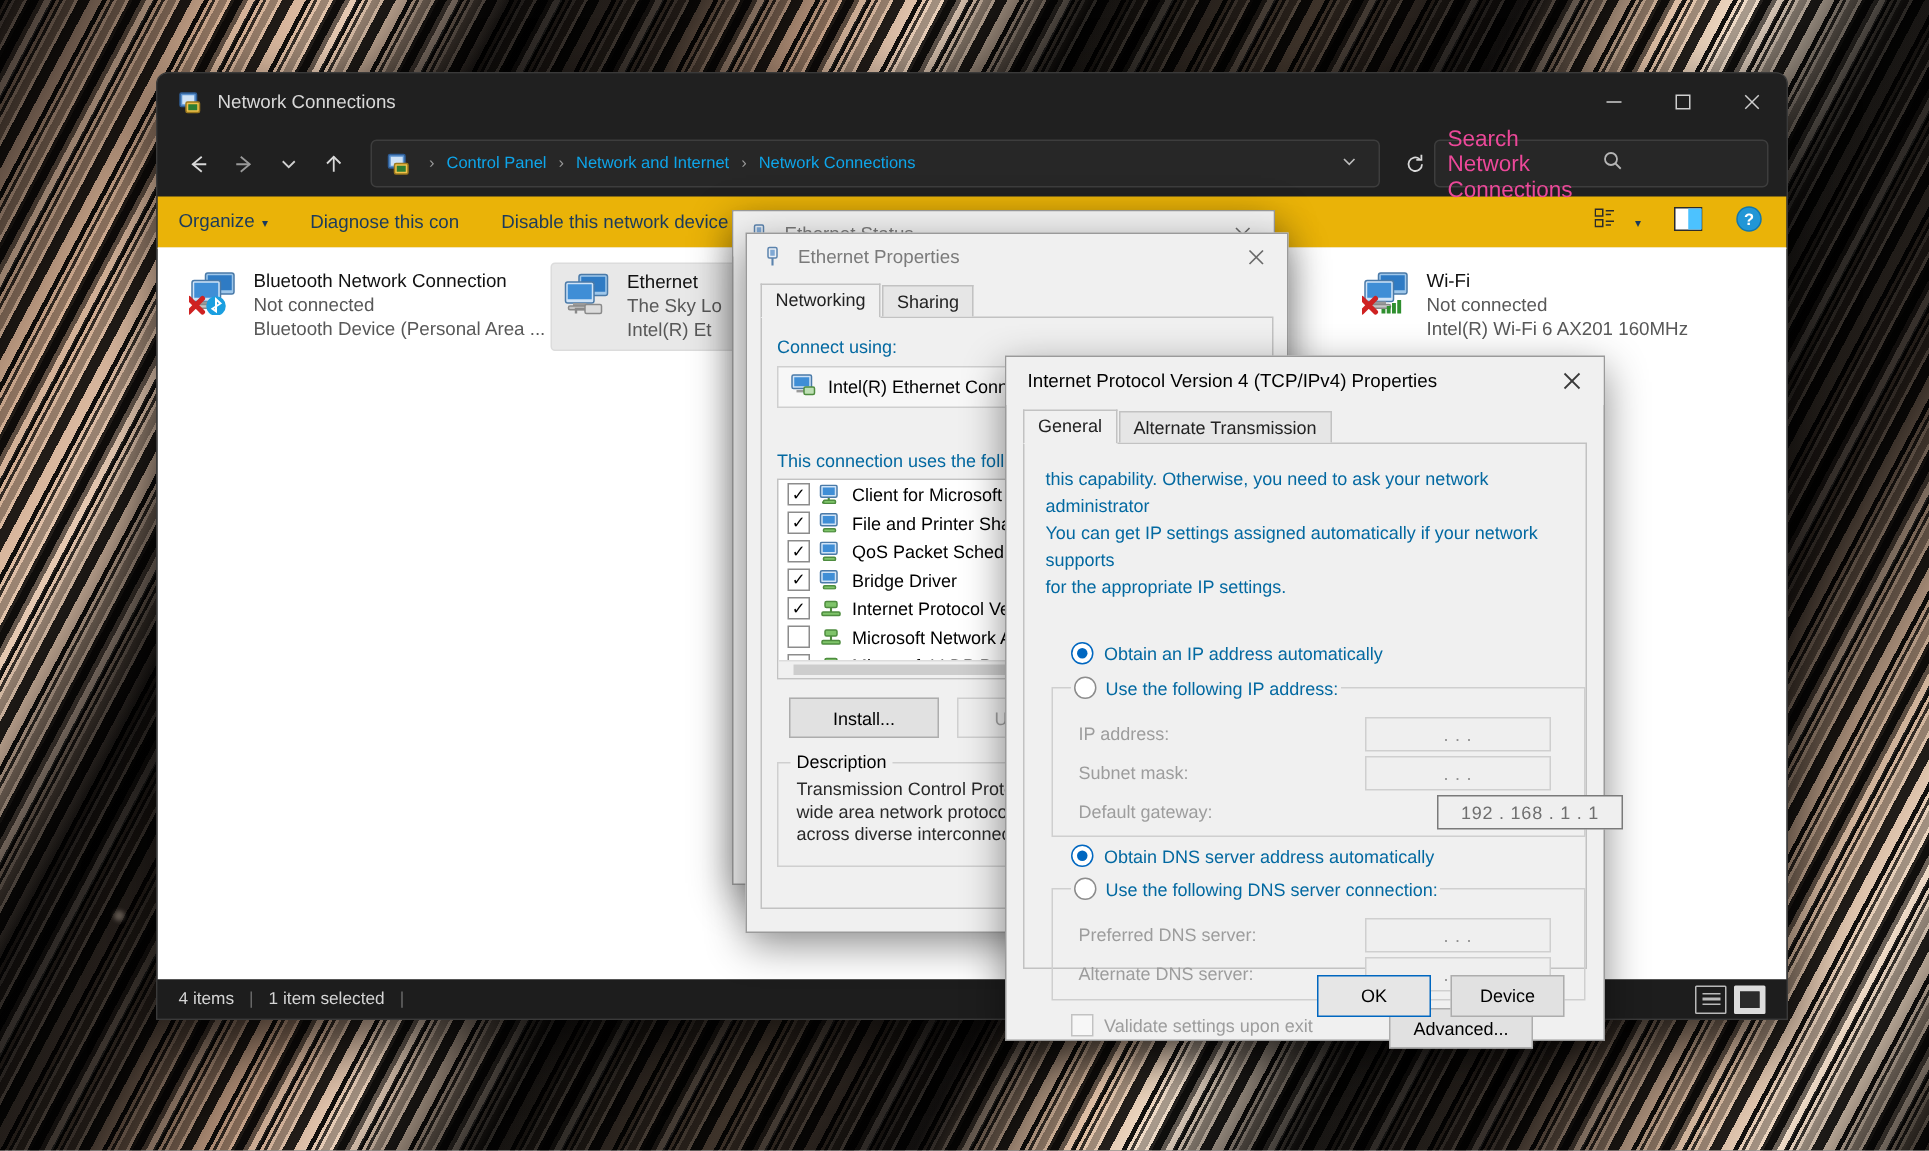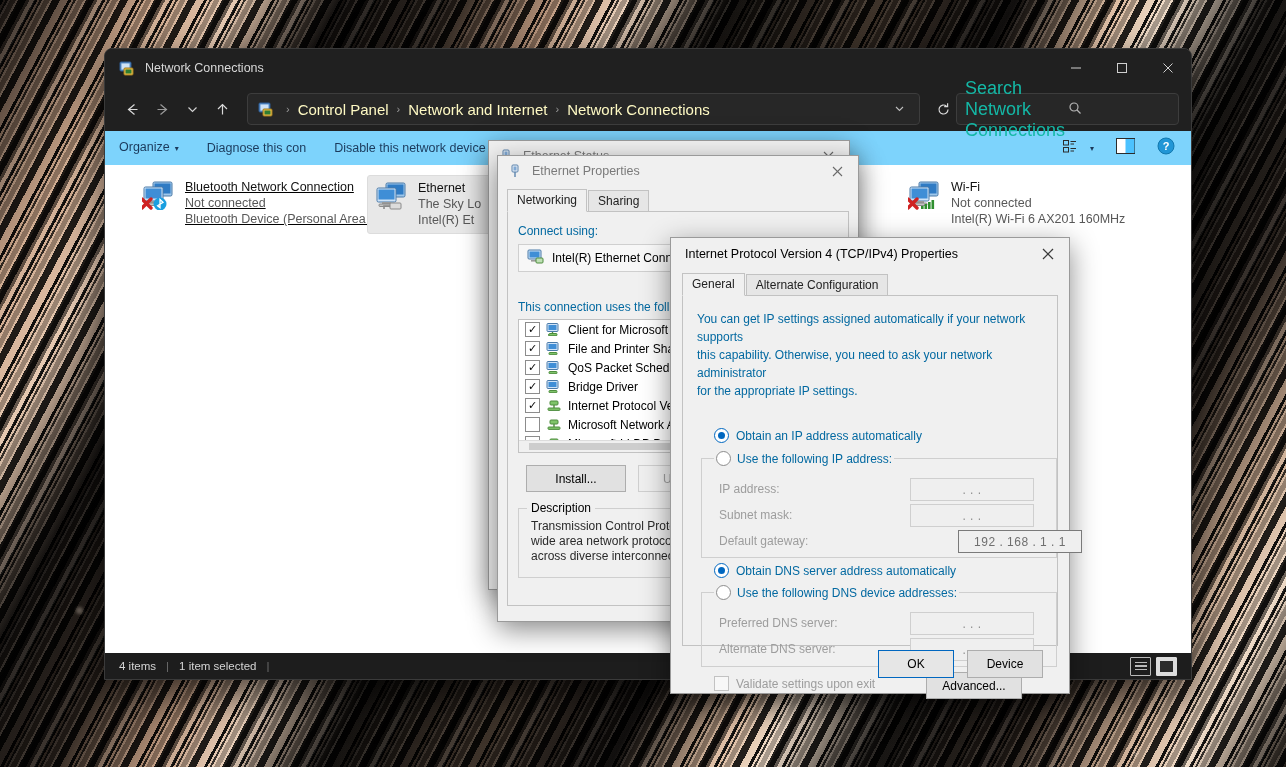--- a/index.html
+++ b/index.html
@@ -55,29 +55,29 @@
   .wbtn svg{display:block;}
 
   .navbar{height:44px;display:flex;align-items:center;background:#202020;padding:0 12px;}
   .navbtn{width:30px;height:30px;display:flex;align-items:center;justify-content:center;
           color:#d9d9d9;border-radius:4px;}
   .navbtn.dim{color:#8d8d8d;}
   .crumbbox{flex:1;height:30px;margin-left:10px;margin-right:10px;
             border:1px solid #3d3d3d;border-radius:4px;background:#272727;
             display:flex;align-items:center;padding:0 6px;}
   .crumb-ico{width:16px;height:16px;margin:0 6px 0 4px;position:relative;flex:0 0 auto;}
-  .crumb{color:#fef9c3;font-size:15px;padding:0 2px;}
+  .crumb{color:#0ea5e9;font-size:11px;padding:0 2px;}
   .crumb-sep{color:#9a9a9a;font-size:11px;padding:0 6px;}
   .crumb-chev{color:#bdbdbd;font-size:10px;margin-left:auto;padding:0 8px;}
   .refresh{width:26px;height:26px;display:flex;align-items:center;justify-content:center;color:#d9d9d9;}
   .searchbox{width:205px;height:30px;border:1px solid #3d3d3d;border-radius:4px;background:#272727;
              display:flex;align-items:center;padding:0 8px;}
-  .searchbox span{color:#14b8a6;font-size:18px;flex:1;}
-
-  .cmdbar{height:34px;background:#7dd3fc;border-bottom:1px solid #e2e2e2;
+  .searchbox span{color:#ec4899;font-size:15px;flex:1;}
+
+  .cmdbar{height:34px;background:#eab308;border-bottom:1px solid #e2e2e2;
           display:flex;align-items:center;padding:0 14px;gap:0;}
   .cmditem{font-size:12.5px;color:#1b3a5c;padding:0 14px;line-height:34px;white-space:nowrap;}
   .cmditem:first-child{padding-left:0;}
   .cmd-caret{font-size:8px;margin-left:5px;color:#1b3a5c;}
   .cmd-right{margin-left:auto;display:flex;align-items:center;gap:10px;padding-right:2px;}
 
   .content{position:absolute;left:0;right:0;top:116px;bottom:26px;background:#fff;}
   .conn{position:absolute;display:flex;align-items:flex-start;gap:9px;padding:5px 7px;border-radius:3px;}
   .conn.sel{background:#e8e8e8;border:1px solid #dcdcdc;}
   .conn-txt .n{font-size:12.5px;color:#111;line-height:15px;white-space:nowrap;}
@@ -274,21 +274,21 @@
         <svg width="18" height="18" viewBox="0 0 18 18">
           <circle cx="9" cy="9" r="8" fill="#2196d6" stroke="#1277ad"></circle>
           <text x="9" y="13" font-size="11" fill="#fff" text-anchor="middle" font-family="Liberation Sans, sans-serif" font-weight="bold">?</text>
         </svg>
       </span>
     </span>
   </div>
 
   <div class="content">
 
-    <div class="conn" style="left:30px;top:10px;width:260px;text-decoration:underline;">
+    <div class="conn" style="left:14px;top:10px;width:260px;">
       <span class="pcicon">
         <svg width="34" height="30" viewBox="0 0 34 30">
           <rect x="11" y="2" width="19" height="14" rx="1.5" fill="#9fc7ea" stroke="#4a7aa8"></rect>
           <rect x="12.5" y="3.5" width="16" height="10" fill="#2f7bc4"></rect>
           <rect x="2" y="7" width="19" height="14" rx="1.5" fill="#cfe3f7" stroke="#4a7aa8"></rect>
           <rect x="3.5" y="8.5" width="16" height="10" fill="#3f8ed6"></rect>
           <rect x="7" y="21" width="9" height="2" fill="#9a9a9a"></rect>
           <rect x="4" y="23" width="15" height="2.5" rx="1" fill="#c4c4c4" stroke="#8a8a8a"></rect>
           <path d="M2 19 L11 28 M11 19 L2 28" stroke="#cf2222" stroke-width="3.4" stroke-linecap="round" transform="translate(-2,0)"></path>
           <circle cx="18" cy="24" r="6.5" fill="#1a9fe0"></circle>
@@ -516,28 +516,28 @@
     <span class="dlg-x">
       <svg width="12" height="12" viewBox="0 0 12 12">
           <line x1="1" y1="1" x2="11" y2="11" stroke="#3a3a3a" stroke-width="1.2"></line>
           <line x1="11" y1="1" x2="1" y2="11" stroke="#3a3a3a" stroke-width="1.2"></line>
         </svg>
     </span>
   </div>
 
   <div class="tabstrip" style="border-bottom:none;margin-top:4px;padding-left:11px;">
     <span class="tab on">General</span>
-    <span class="tab">Alternate Configuration</span>
+    <span class="tab">Alternate Transmission</span>
   </div>
 
   <div class="panel" style="height:349px;position:relative;border-top:1px solid #c2c2c2;margin:0 11px;">
 
     <div style="position:absolute;left:14px;top:14px;width:358px;">
+      <div class="lbl" style="line-height:18px;">this capability. Otherwise, you need to ask your network administrator</div>
       <div class="lbl" style="line-height:18px;">You can get IP settings assigned automatically if your network supports</div>
-      <div class="lbl" style="line-height:18px;">this capability. Otherwise, you need to ask your network administrator</div>
       <div class="lbl" style="line-height:18px;">for the appropriate IP settings.</div>
     </div>
 
     <div style="position:absolute;left:31px;top:132px;display:flex;align-items:center;gap:7px;">
       <span class="radio on">
           <i></i>
         </span>
       <span class="lbl">Obtain an IP address automatically</span>
     </div>
 
@@ -560,21 +560,21 @@
     <div style="position:absolute;left:31px;top:267px;display:flex;align-items:center;gap:7px;">
       <span class="radio on">
           <i></i>
         </span>
       <span class="lbl">Obtain DNS server address automatically</span>
     </div>
 
     <div class="gbox" style="position:absolute;left:18px;top:296px;width:354px;height:73px;">
       <span class="gtitle" style="left:12px;top:-8px;padding:0 2px;display:flex;align-items:center;gap:6px;">
         <span class="radio"></span>
-        <span class="lbl">Use the following DNS device addresses:</span>
+        <span class="lbl">Use the following DNS server connection:</span>
       </span>
 
       <div style="position:absolute;left:17px;top:23px;" class="lbl dis">Preferred DNS server:</div>
       <div class="ipfield" style="position:absolute;left:208px;top:19px;width:122px;">.    .    .</div>
 
       <div style="position:absolute;left:17px;top:49px;" class="lbl dis">Alternate DNS server:</div>
       <div class="ipfield" style="position:absolute;left:208px;top:45px;width:122px;">.    .    .</div>
     </div>
 
     <div style="position:absolute;left:31px;top:380px;display:flex;align-items:center;gap:7px;">

